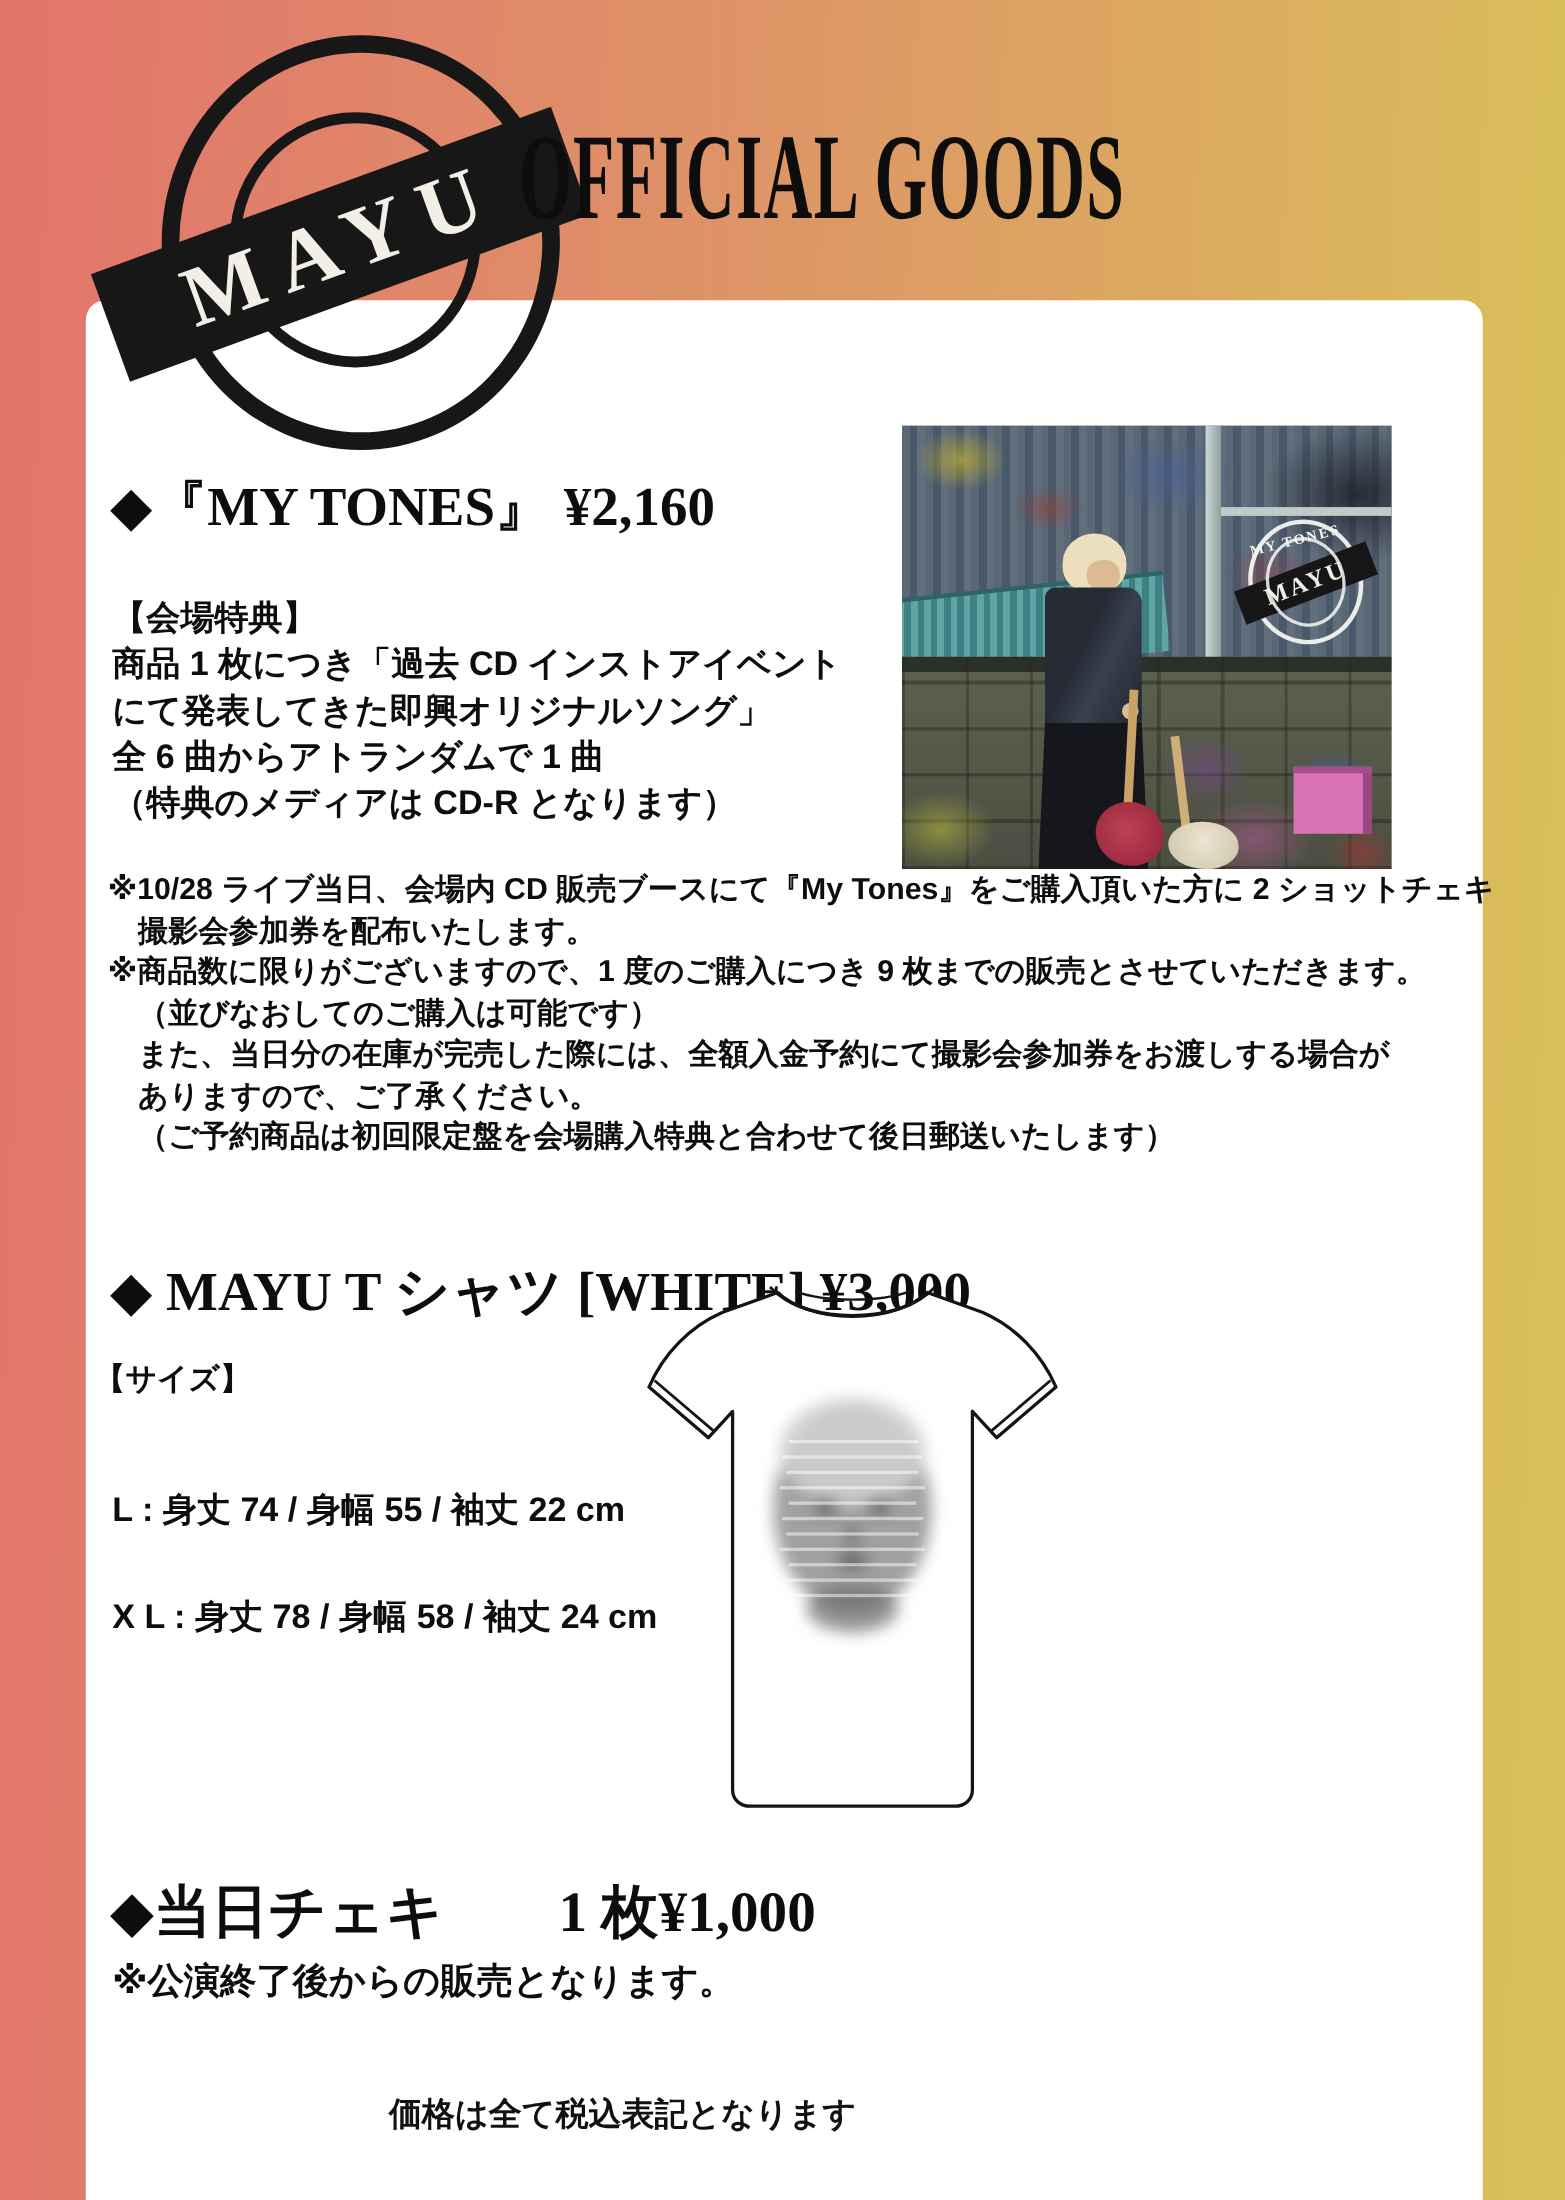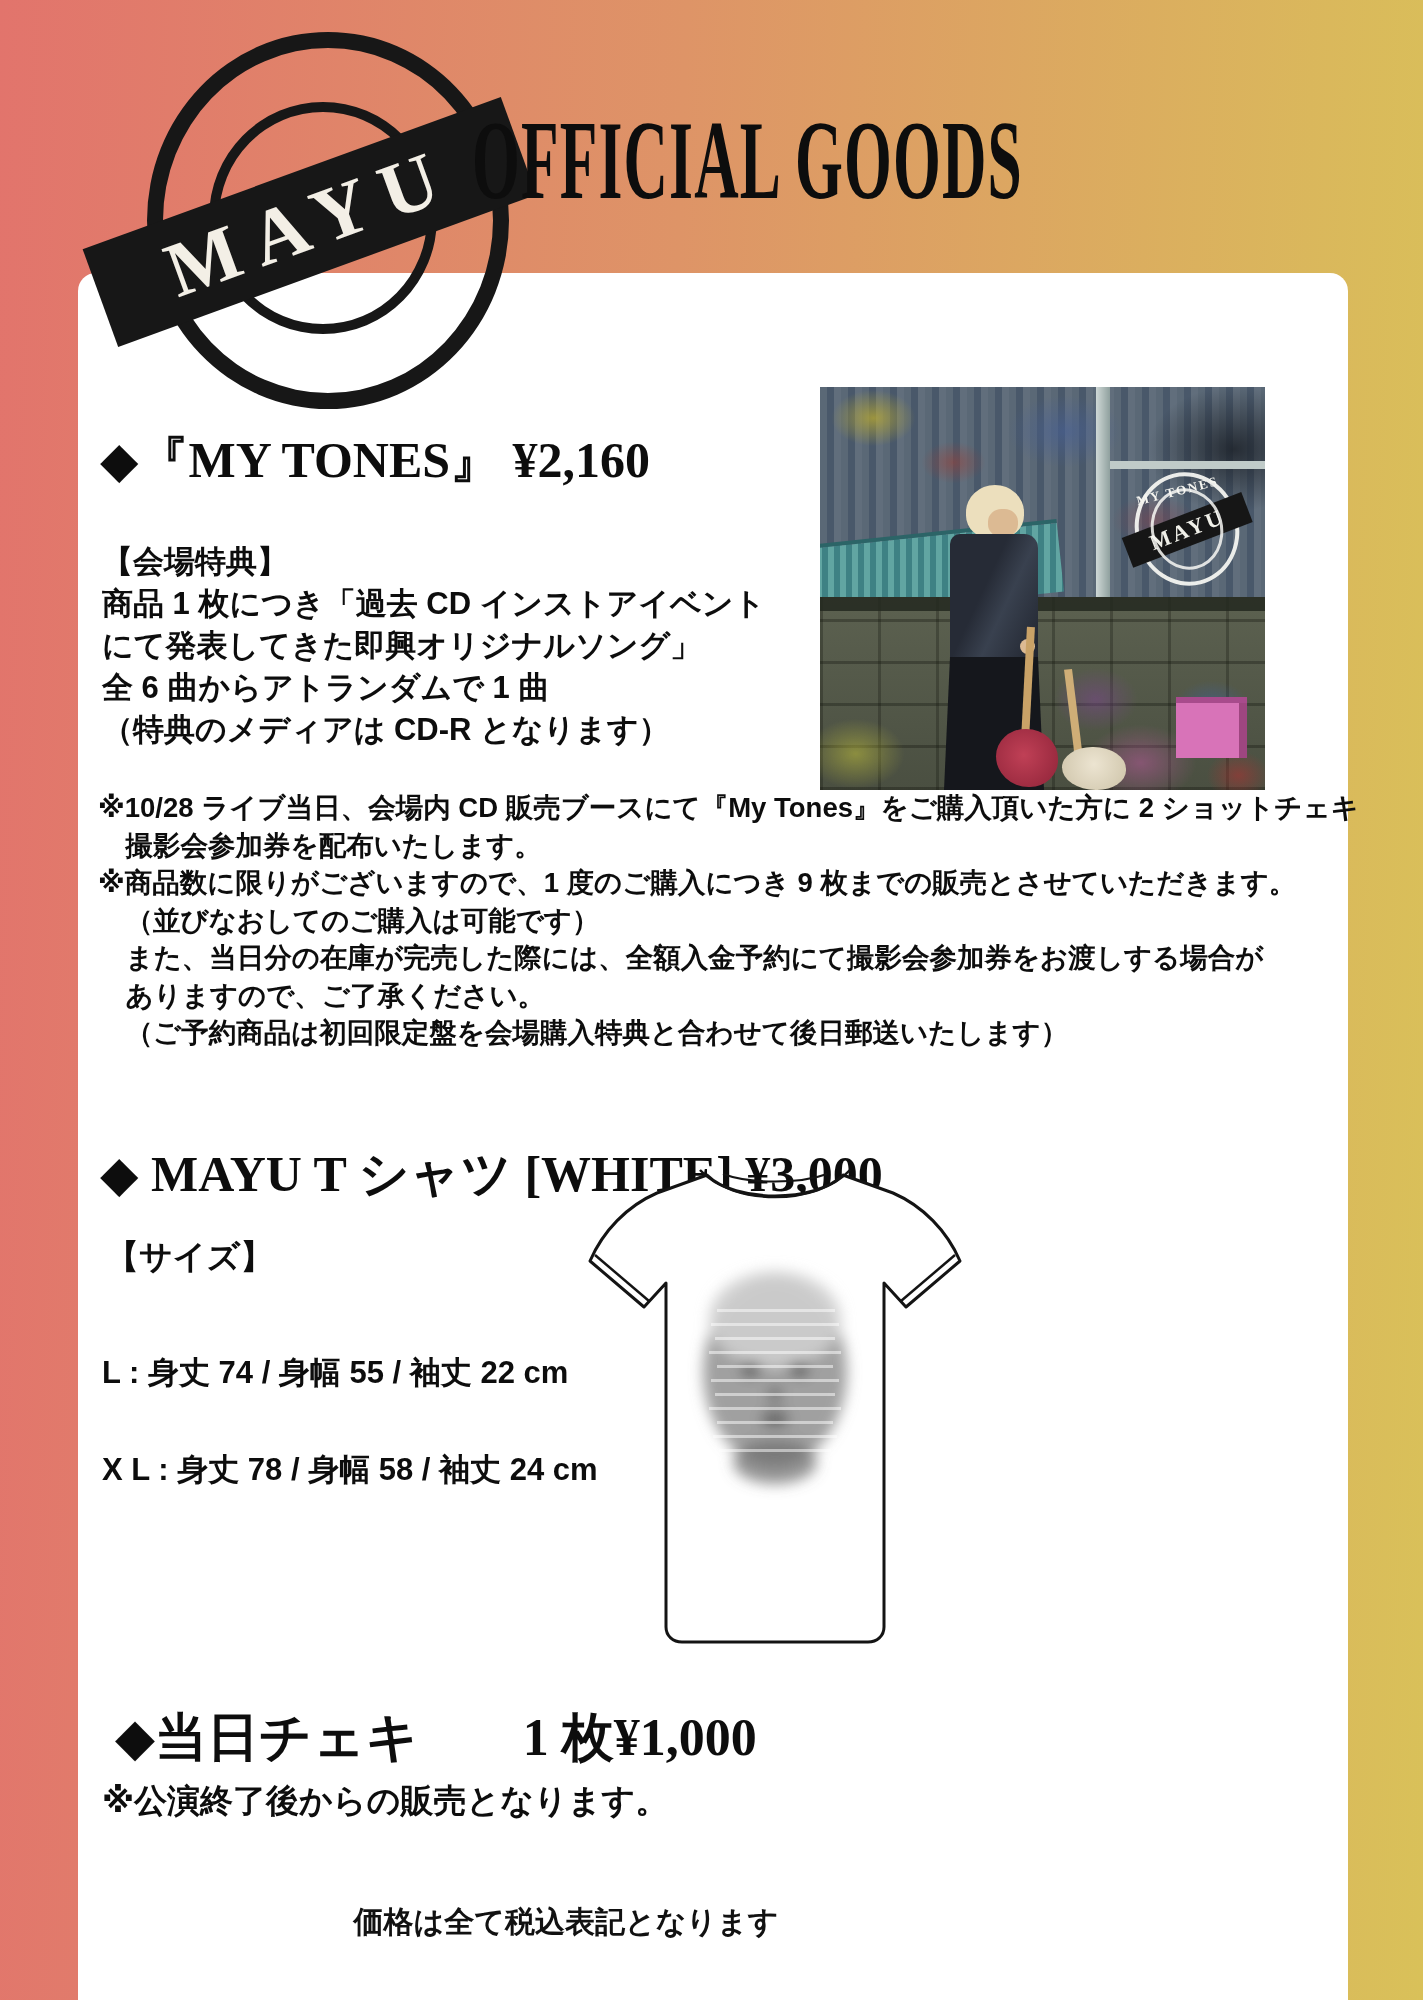--- a/index.html
+++ b/index.html
@@ -84,26 +84,26 @@
   .ph-stamp::before { content:""; position:absolute; inset:0; border:4px solid rgba(248,248,244,.92); border-radius:50%; }
   .ph-stamp::after { content:""; position:absolute; inset:16px; border:3px solid rgba(248,248,244,.85); border-radius:50%; }
   .ph-stamp-top { position:absolute; left:0; right:0; top:10px; text-align:center; color:#f5f5f0;
     font-family:"Liberation Serif",serif; font-weight:bold; font-size:13px; letter-spacing:2px; }
   .ph-stamp-banner { position:absolute; left:-12px; top:42px; width:128px; height:32px; background:#161616;
     transform:rotate(-7deg); display:flex; align-items:center; justify-content:center; }
   .ph-stamp-banner span { color:#efefe8; font-family:"Liberation Serif",serif; font-weight:bold;
     font-size:22px; letter-spacing:3px; }
   
   .c-title2 { left:22px; top:868px; font-size:50px; }
-  .c-sizeh  { left:28px; top:962px; font-size:33px; }
+  .c-sizeh  { left:8px; top:962px; font-size:28px; }
   .c-size-l { left:24px; top:1052px; font-size:31px;margin-top:27px; }
   .c-size-xl{ left:24px; top:1176px; font-size:31px; }
   .shirt-box { position:absolute; left:477px; top:884px; width:440px; height:518px; }
   
-  .c-title3 { left:37px; top:1430px; font-size:52px; }
+  .c-title3 { left:22px; top:1430px; font-size:52px; }
   .c-note3  { left:24px; top:1506px; font-size:33px; }
   
   .footer { position:absolute; left:0; top:1902px; width:1132px; text-align:center;
     font-size:30px; font-weight:bold; color:#111; }
 </style>
 </head>
 <body>
 
 <div class="page">
 

